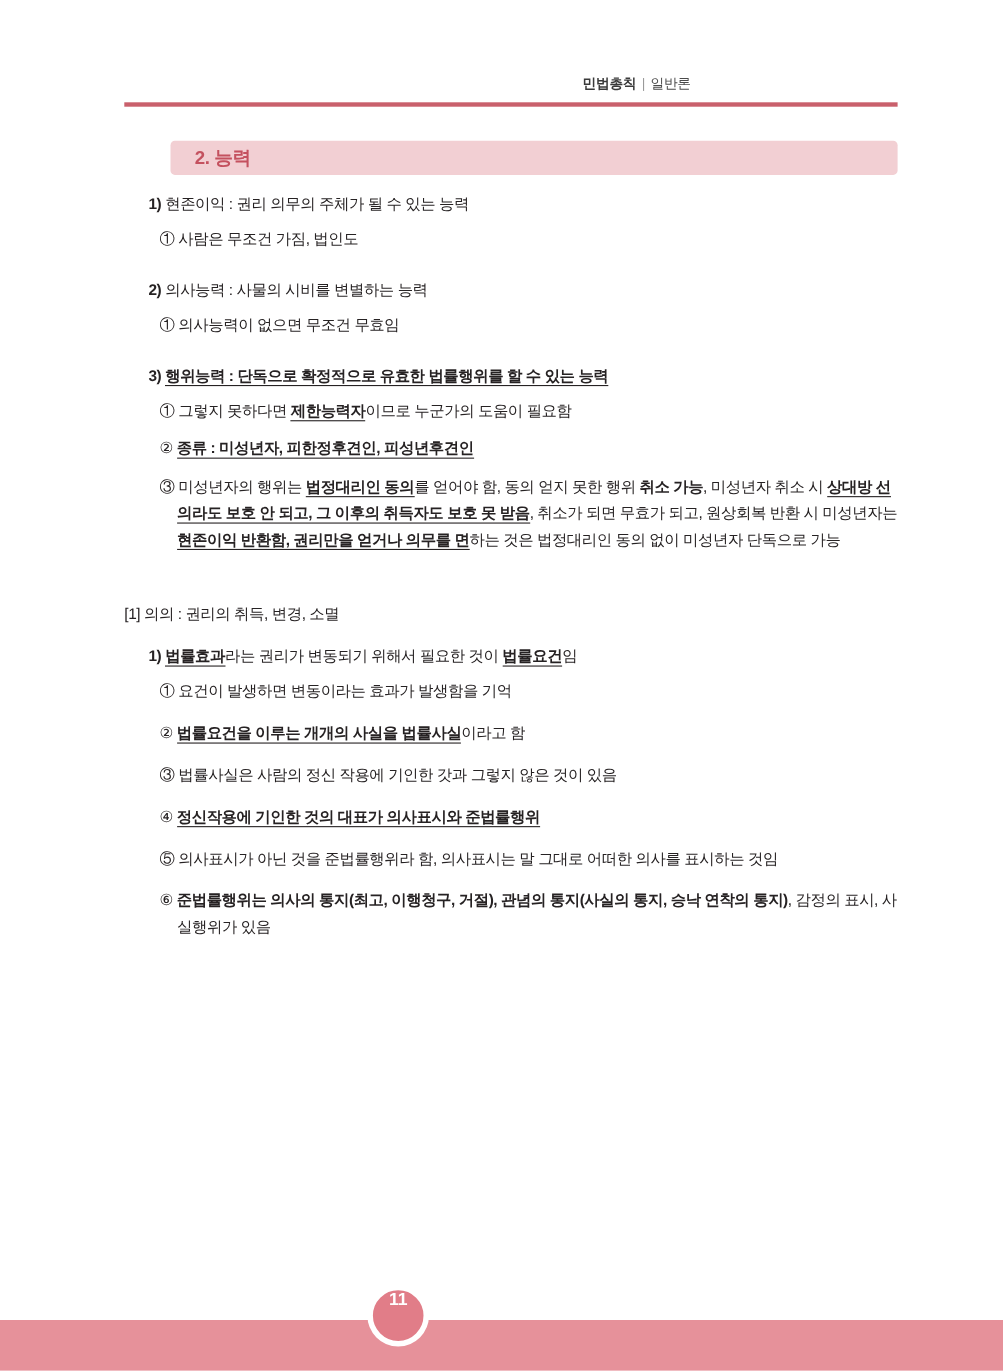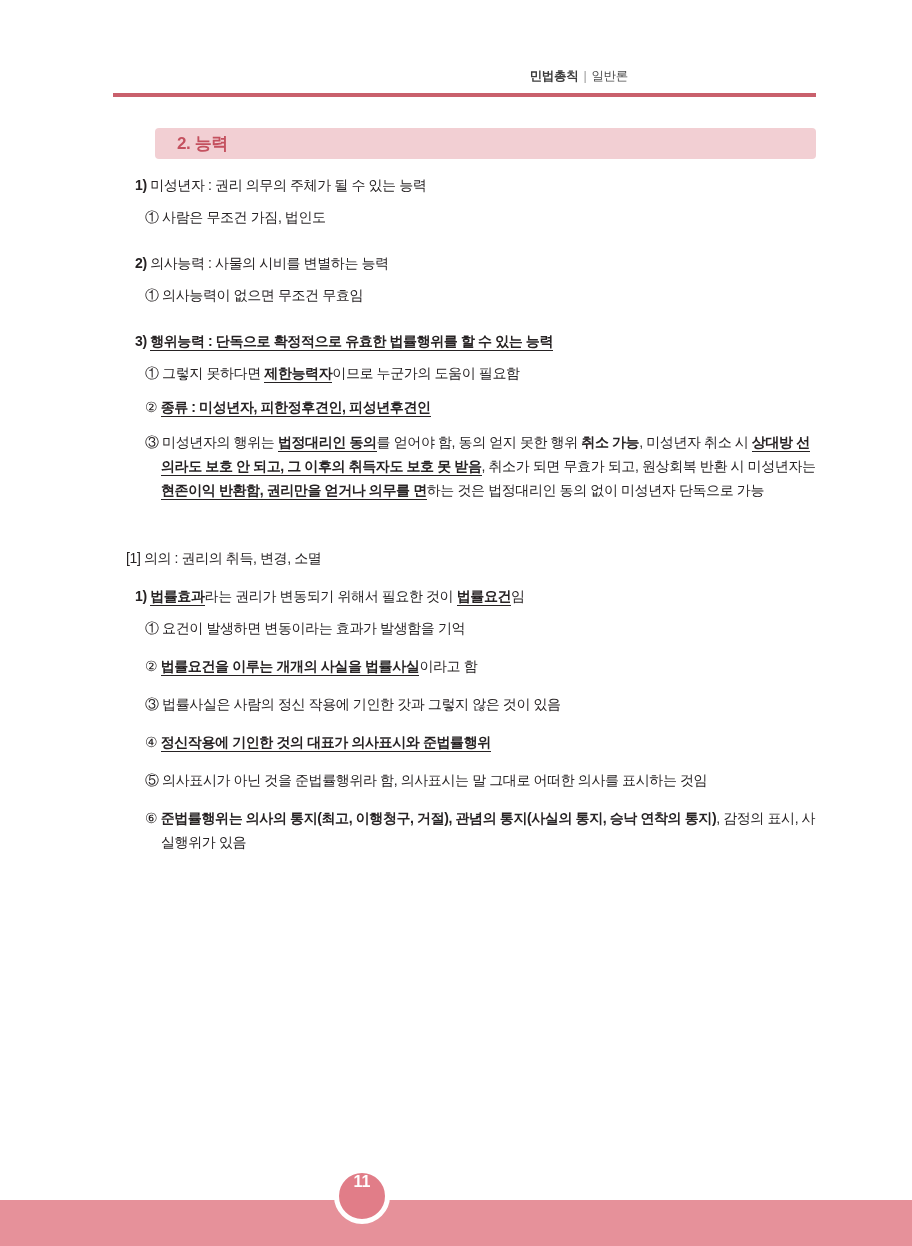--- a/index.html
+++ b/index.html
@@ -81,21 +81,21 @@
 
   
   .blk {
     font-size: 14px;
     line-height: 1.72;
     letter-spacing: -0.4px;
     color: #262223;
   }
   .lvl1 { margin-left: 22px; }
   .lvl2 { margin-left: 32px; }
-  .lvl0 { margin-left: 13px; }
+  .lvl0 { margin-left: 0; }
 
   .indent-hang {
     text-indent: -18px;
     padding-left: 18px;
   }
   .indent-hang2 {
     text-indent: -16px;
     padding-left: 16px;
   }
 
@@ -154,21 +154,21 @@
   <div class="content">
 
     <div class="section-bar">
       <span class="title">2. 능력</span>
     </div>
 
     <div class="sp-14"></div>
 
     <div class="blk lvl1 indent-hang">
       <span class="num">1)</span>
-      <span> 미성년자 : 권리 의무의 주체가 될 수 있는 능력</span>
+      <span> 현존이익 : 권리 의무의 주체가 될 수 있는 능력</span>
     </div>
 
     <div class="sp-8"></div>
 
     <div class="blk lvl2 indent-hang2">
       <span>①</span>
       <span> 사람은 무조건 가짐, 법인도</span>
     </div>
 
     <div class="sp-22"></div>

